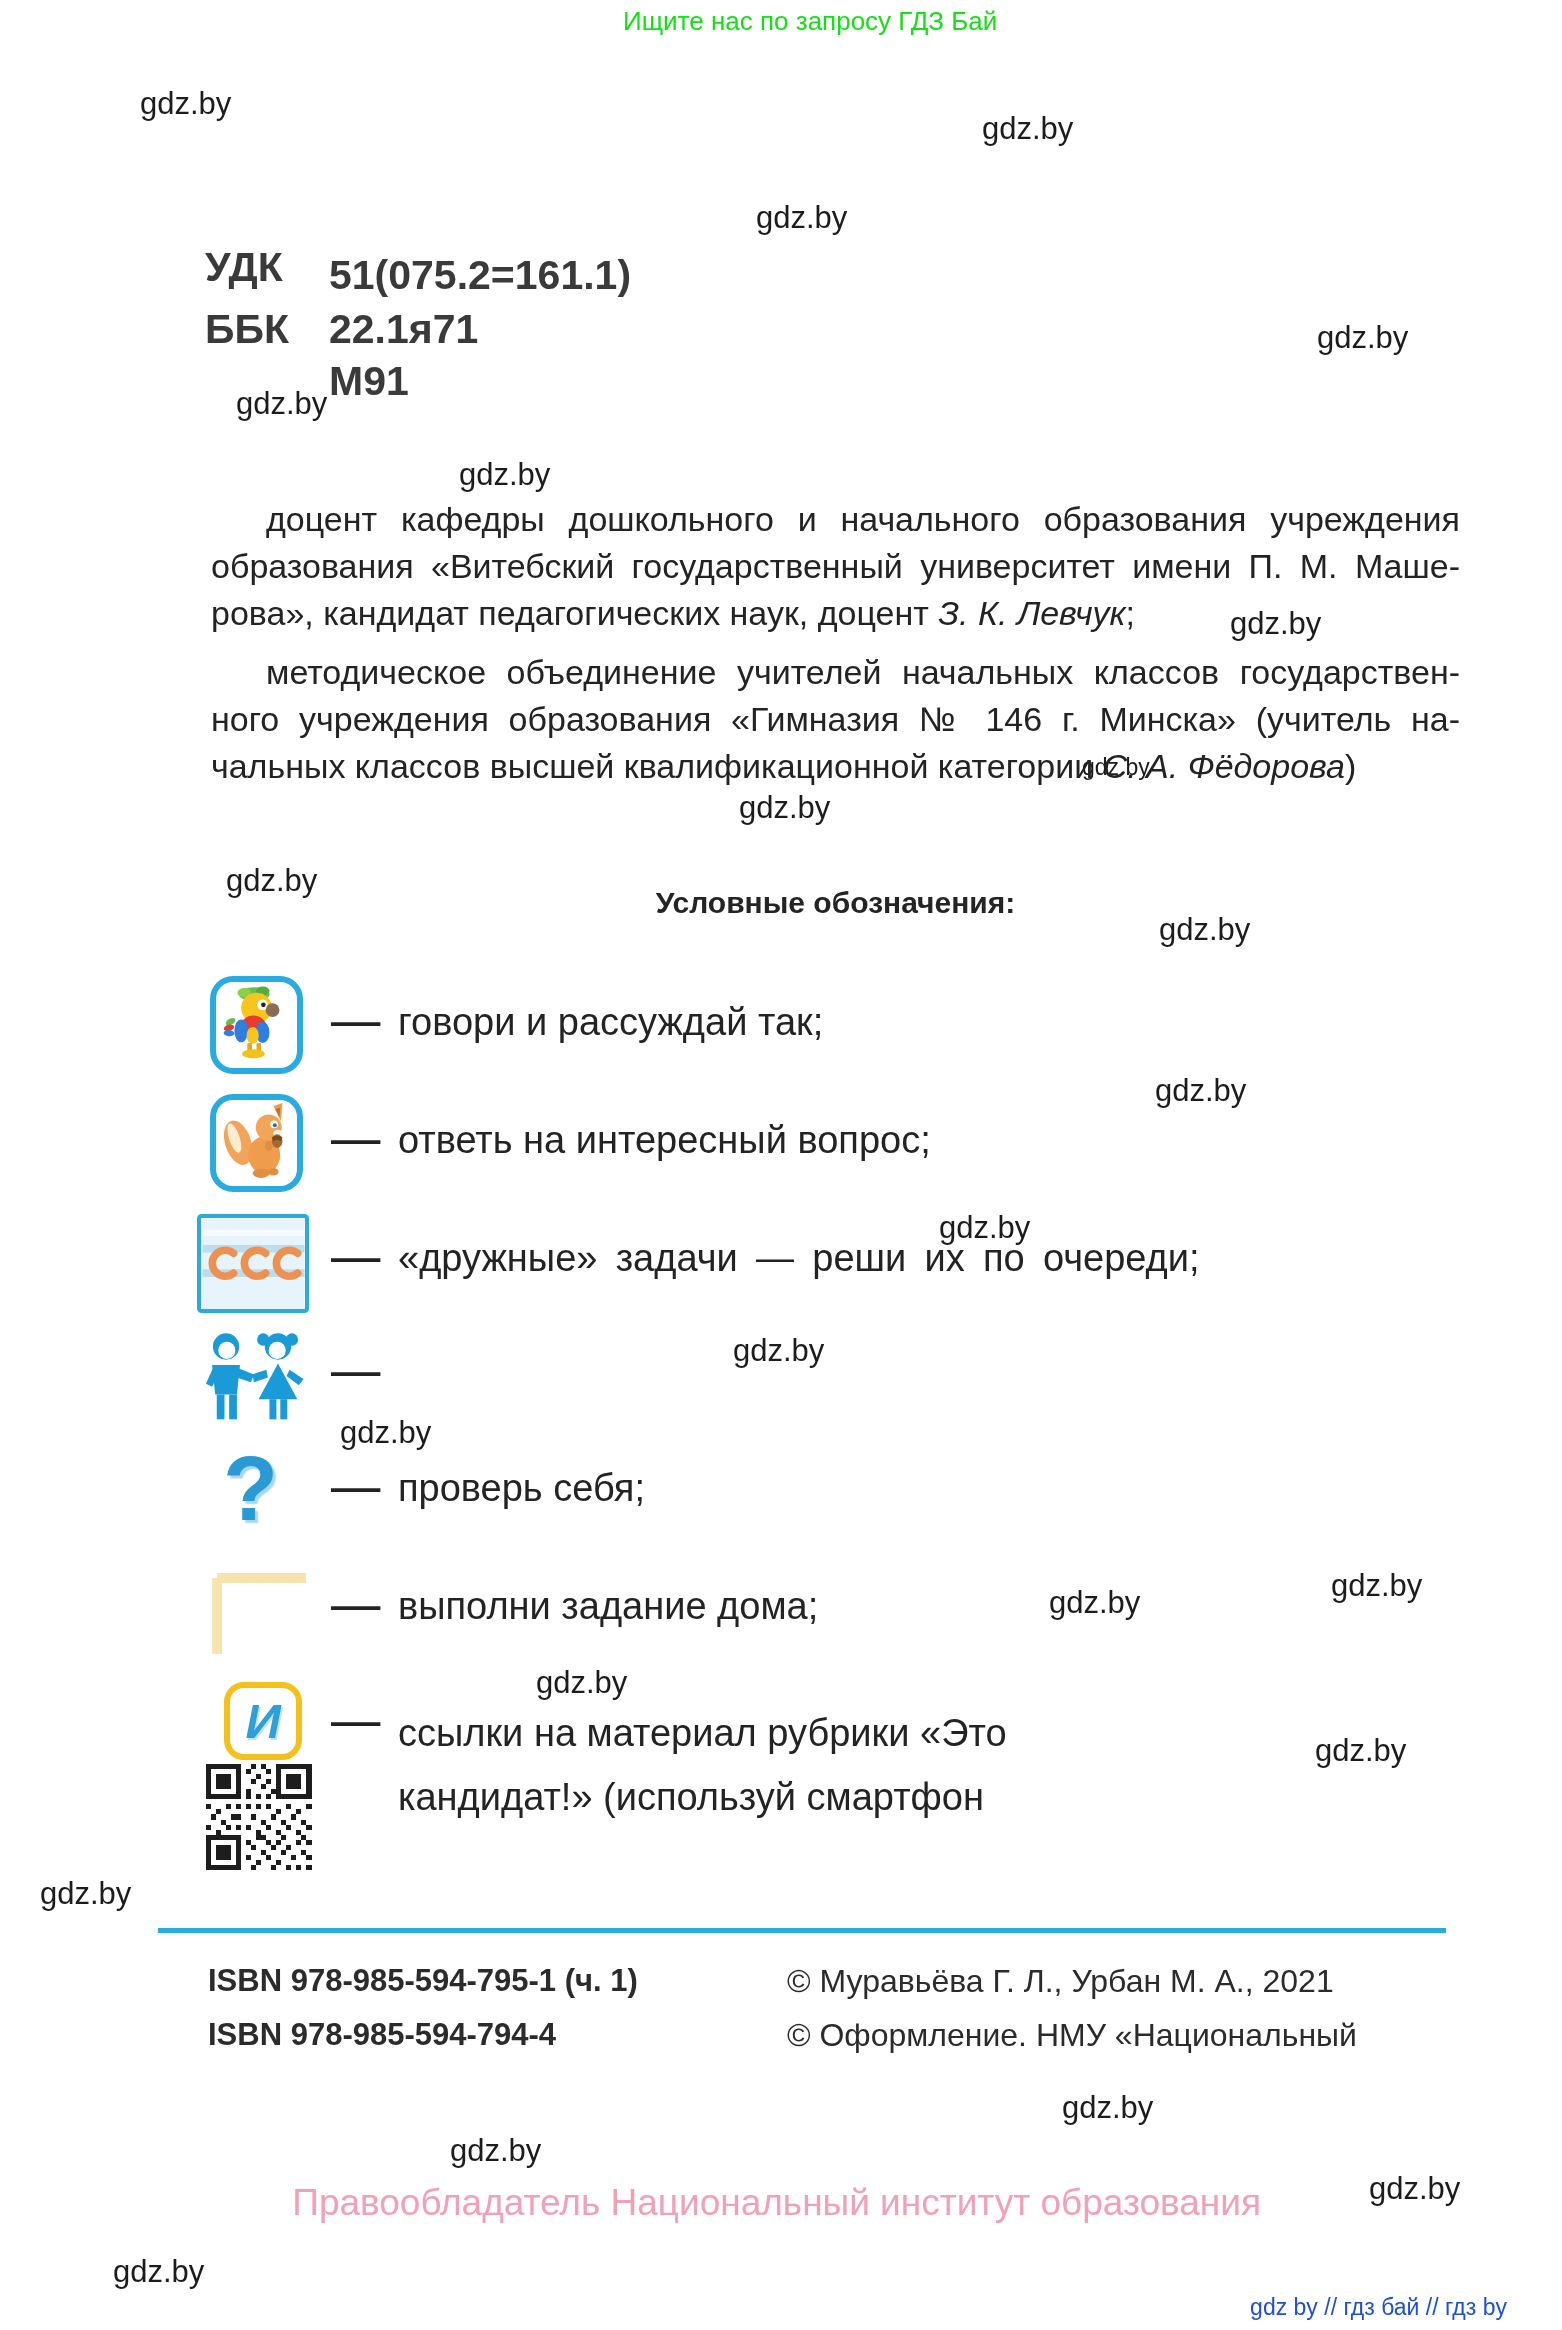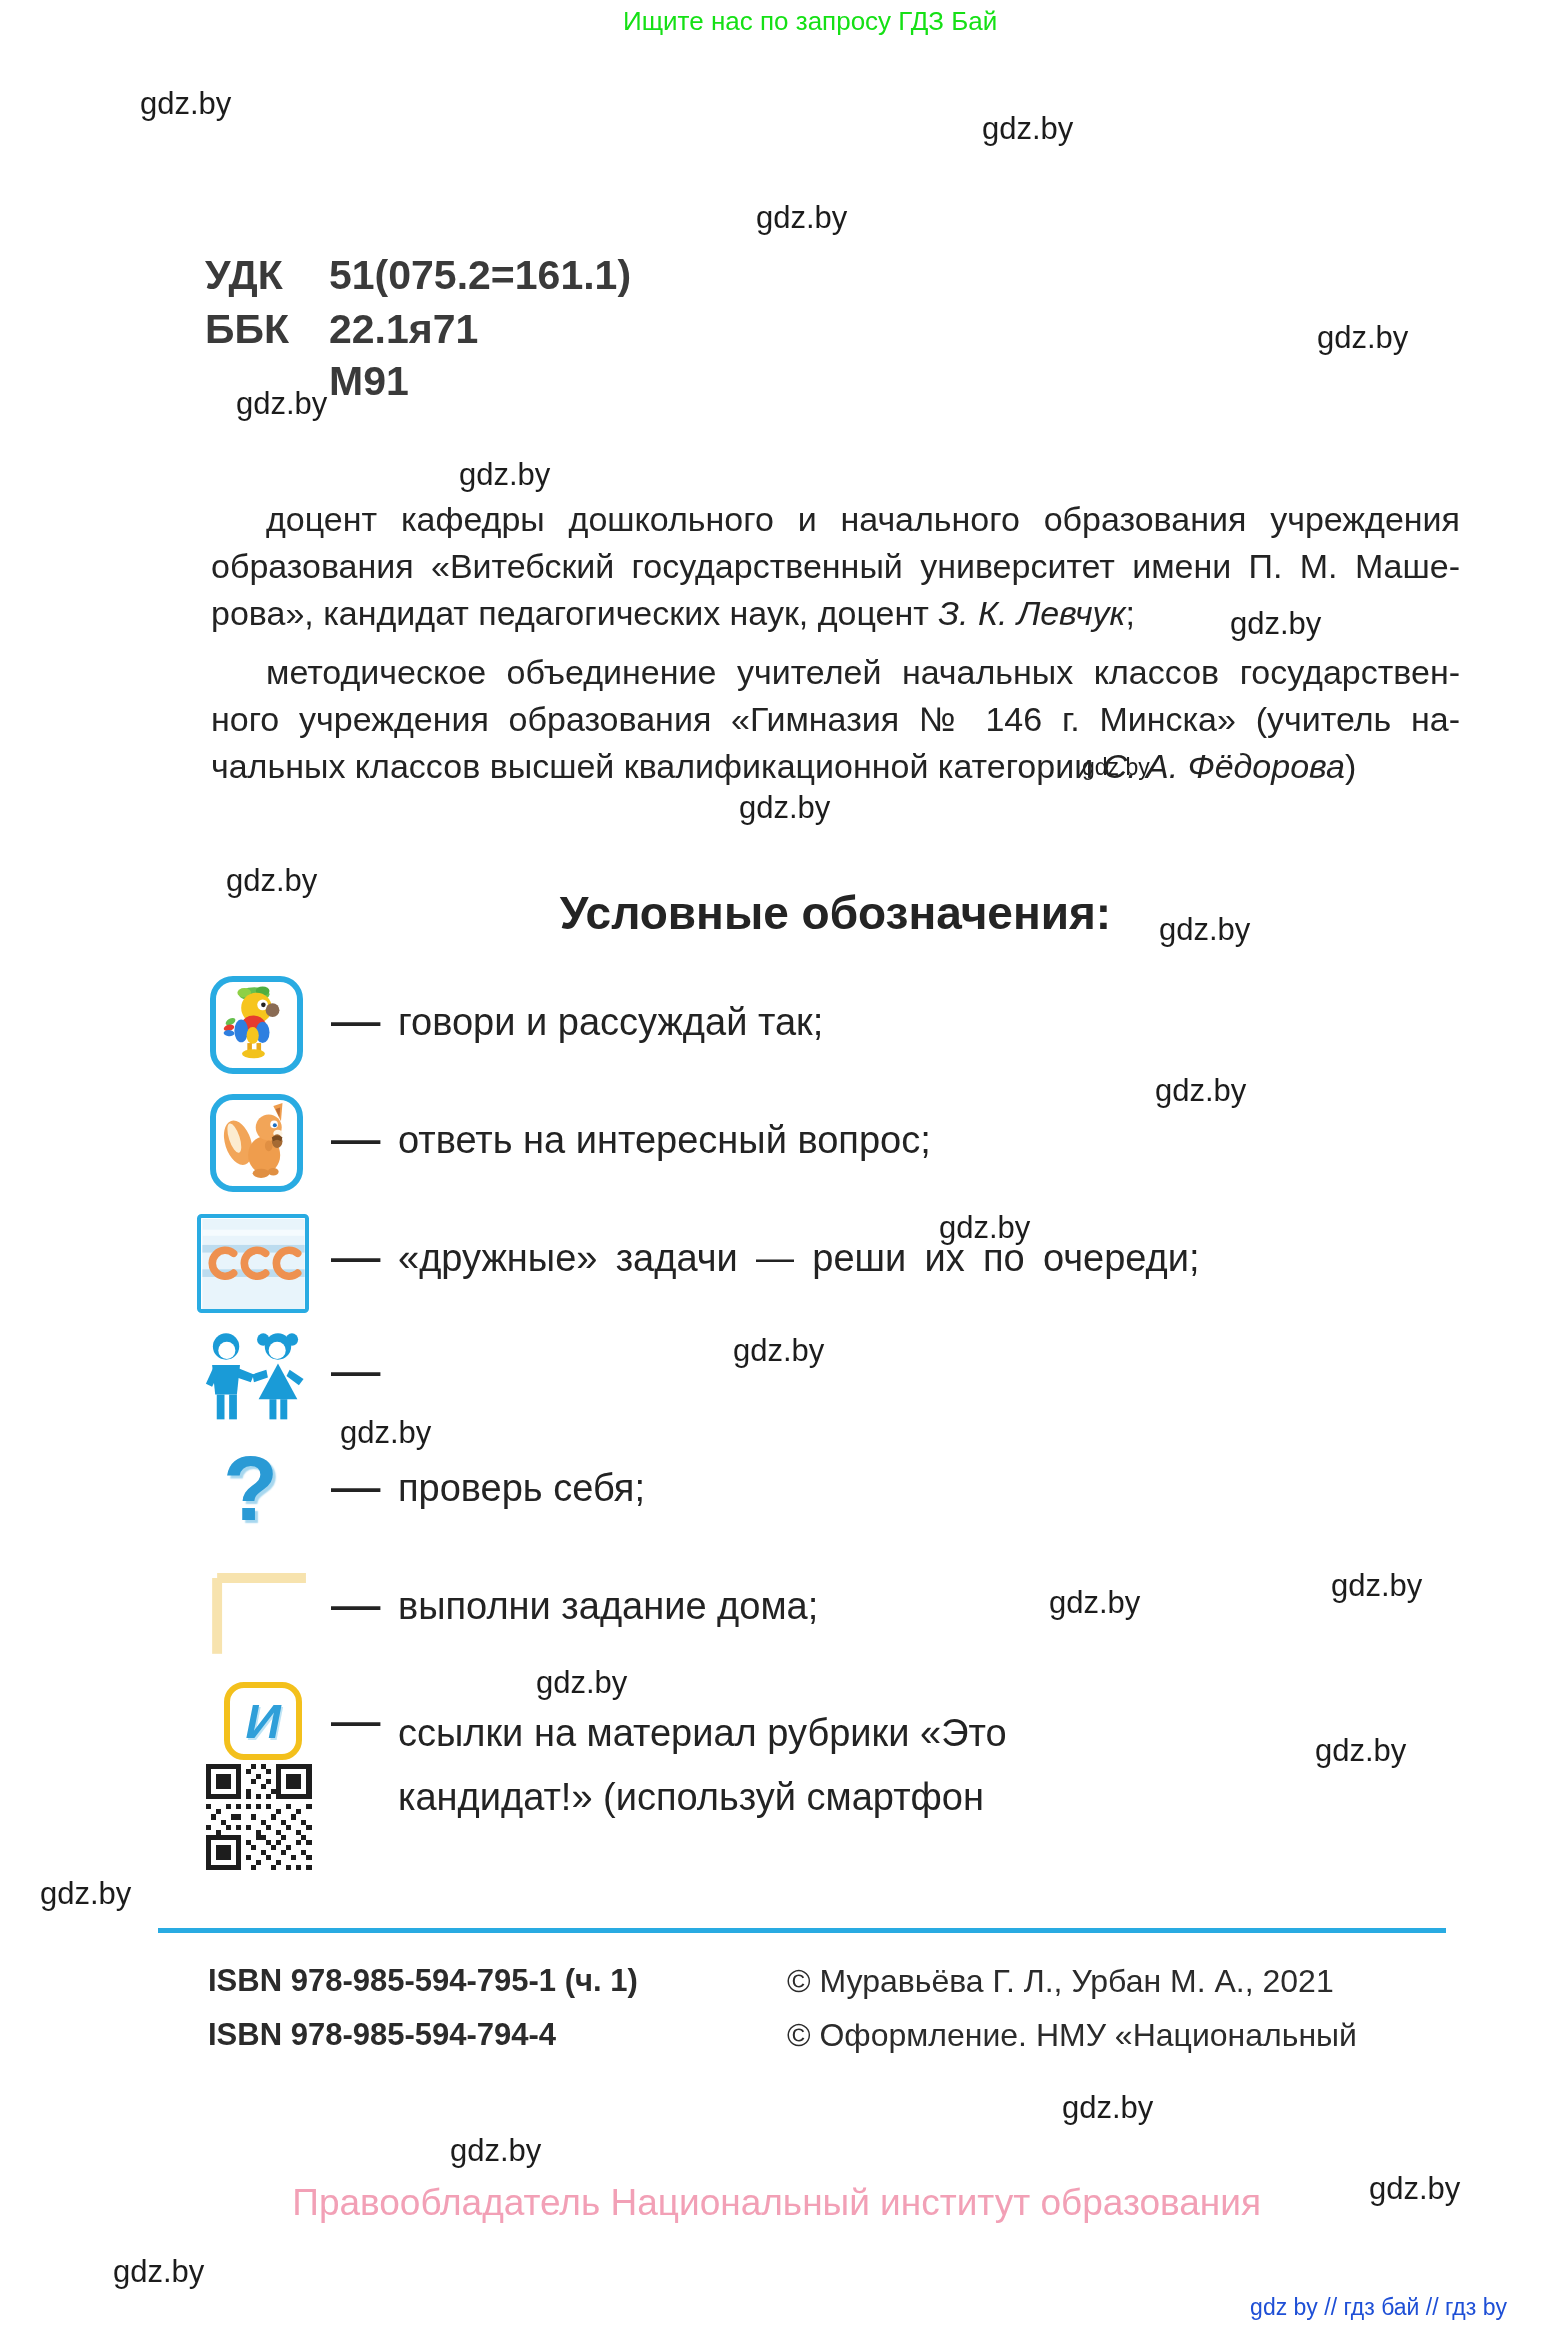--- a/index.html
+++ b/index.html
@@ -18,21 +18,21 @@
   
   .rev-heading{position:absolute;left:211px;top:453px;width:1249px;text-align:center;
     font-size:34px;letter-spacing:9.2px;color:#2b2b2b;}
   .para{position:absolute;left:211px;width:1249px;font-size:34px;line-height:47px;color:#232323;}
   .para .ln{text-align:justify;text-align-last:justify;text-justify:inter-word;}
   .para .ln.first{text-indent:55px;}
   .para .ln.last{text-align-last:left;}
   .ital{font-style:italic;}
   
   .legend-heading{position:absolute;left:211px;top:886px;width:1249px;text-align:center;
-    font-size:46px;font-weight:700;color:#242424;}
+    font-size:30px;font-weight:700;color:#242424;}
   .lrow{position:absolute;left:331px;display:flex;gap:29px;font-size:38px;color:#232323;white-space:nowrap;align-items:baseline;}
   .lrow .dash{font-weight:600;display:inline-block;transform:scaleX(1.3);transform-origin:0 60%;}
   .lrow.wide{word-spacing:7.7px;}
   .lrow7{position:absolute;left:331px;top:1701px;display:flex;gap:29px;font-size:38px;color:#232323;align-items:flex-start;}
   .lrow7 .dash{font-weight:600;display:inline-block;transform:scaleX(1.3);transform-origin:0 60%;}
   .lrow7 .lines div{line-height:64px;white-space:nowrap;}
   
   .icon-box{position:absolute;background:#fff;box-sizing:border-box;display:flex;align-items:center;justify-content:center;}
   .box-cyan{border:6.9px solid #29abe2;border-radius:23px;}
   #icon-parrot{left:210px;top:976px;width:93px;height:98px;}
@@ -78,21 +78,21 @@
   <span class="wm" style="left:1331px;top:1568px">gdz.by</span>
   <span class="wm" style="left:1049px;top:1585px">gdz.by</span>
   <span class="wm" style="left:536px;top:1665px">gdz.by</span>
   <span class="wm" style="left:1315px;top:1733px">gdz.by</span>
   <span class="wm" style="left:40px;top:1876px">gdz.by</span>
   <span class="wm" style="left:1062px;top:2090px">gdz.by</span>
   <span class="wm" style="left:450px;top:2133px">gdz.by</span>
   <span class="wm" style="left:1369px;top:2171px">gdz.by</span>
   <span class="wm" style="left:113px;top:2254px">gdz.by</span>
 
-  <span class="bib" style="left:205px;top:252px">УДК</span>
+  <span class="bib" style="left:205px;top:244px">УДК</span>
   <span class="bib" style="left:329px;top:252px">51(075.2=161.1)</span>
   <span class="bib" style="left:205px;top:306px">ББК</span>
   <span class="bib" style="left:329px;top:306px">22.1я71</span>
   <span class="bib" style="left:329px;top:358px">М91</span>
 
 
   <div class="para" style="top:496px">
     <div class="ln first">доцент кафедры дошкольного и начального образования учреждения</div>
     <div class="ln">образования «Витебский государственный университет имени П. М. Маше-</div>
     <div class="ln last"><span>рова», кандидат педагогических наук, доцент </span><span class="ital">З. К. Левчук</span><span>;</span></div>

